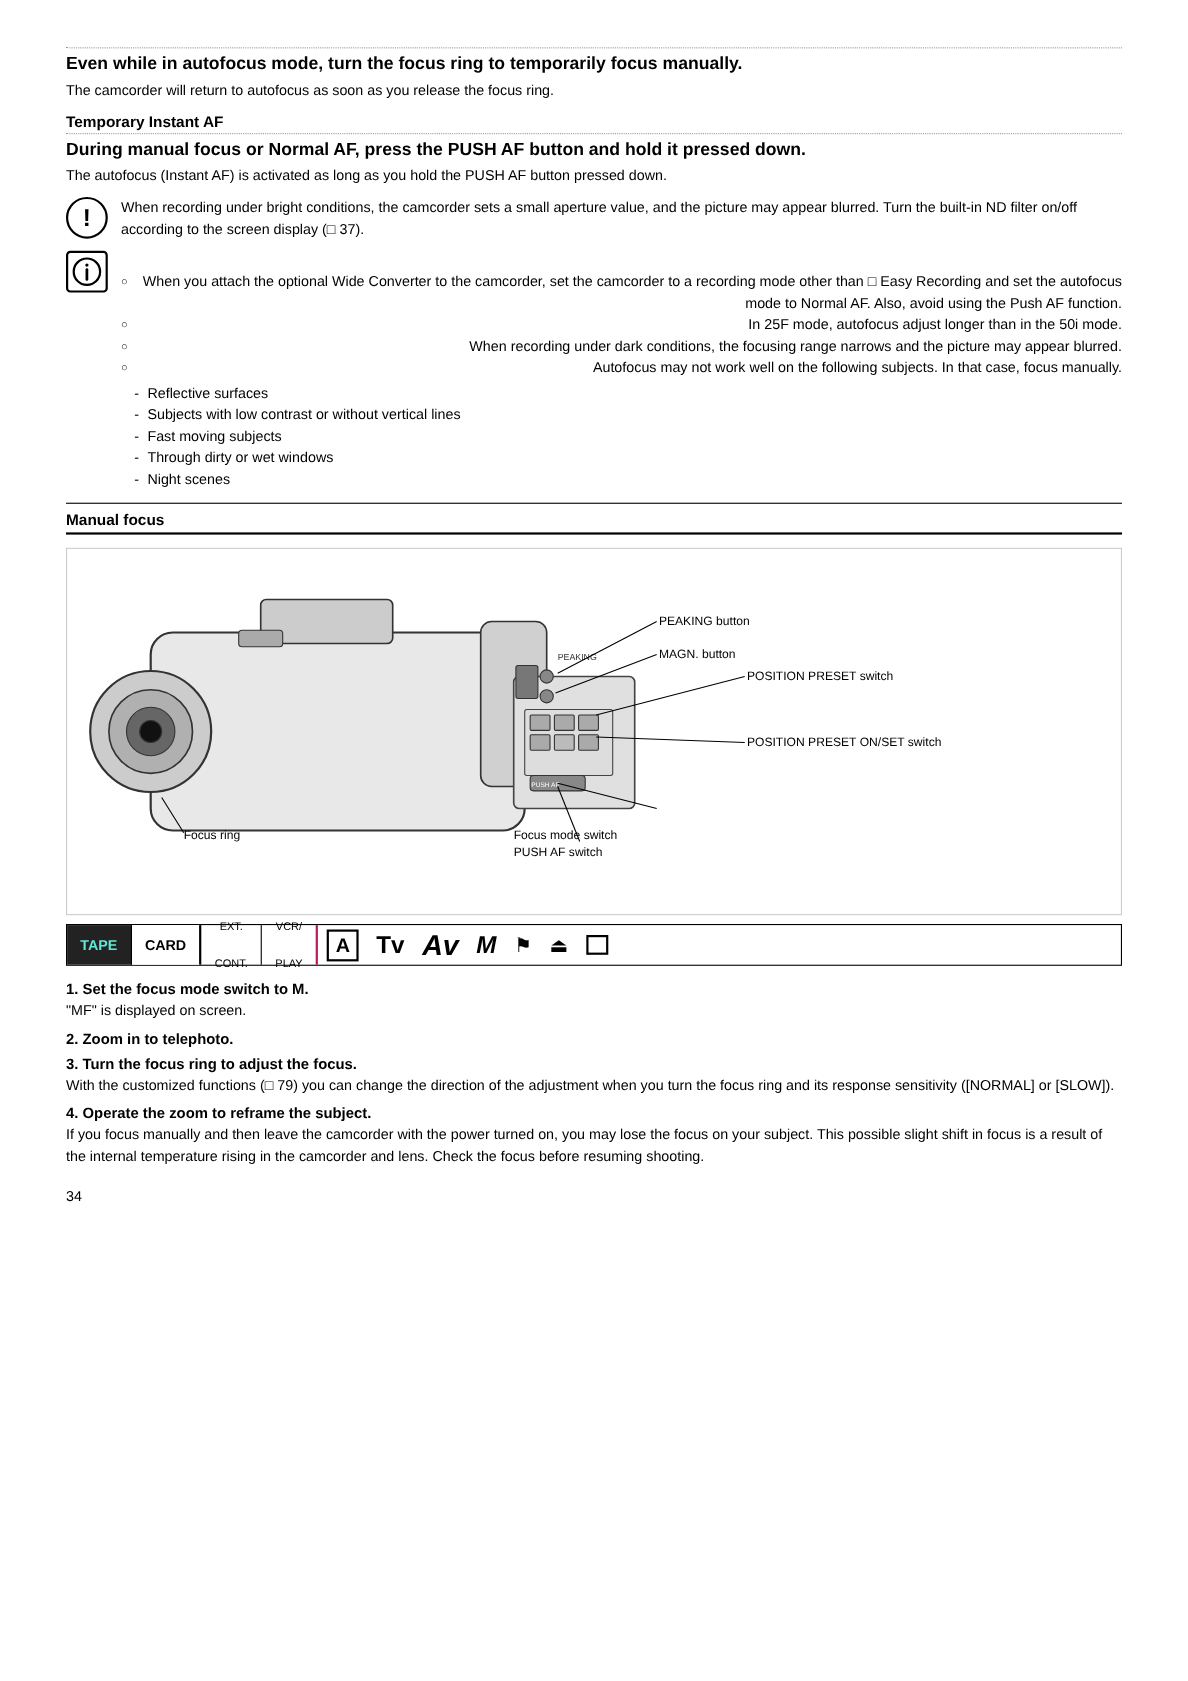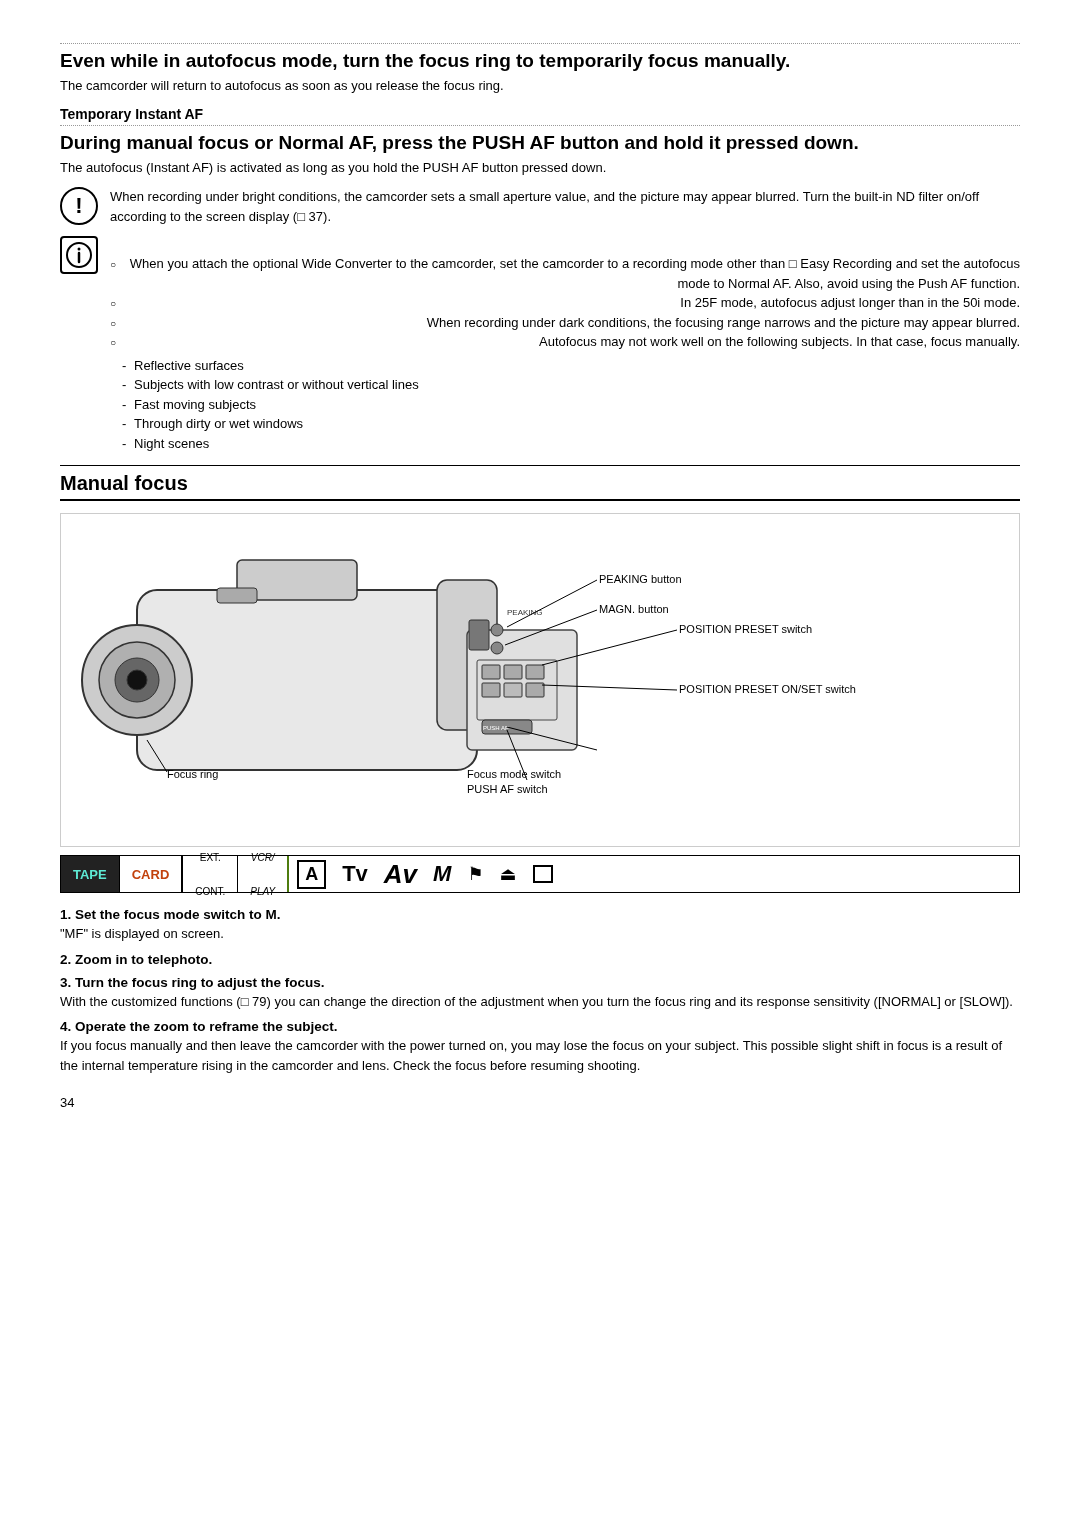--- a/index.html
+++ b/index.html
@@ -22,21 +22,21 @@
       border-top: 1px dotted #999;
       margin: 3px 0 6px 0;
     }
     .solid-line {
       border: none;
       border-top: 1px solid #000;
       margin: 3px 0 6px 0;
     }
     .bold-intro {
       font-weight: bold;
-      font-size: 19px;
+      font-size: 16px;
       margin-bottom: 4px;
     }
     .normal-text {
       font-size: 13px;
       margin-bottom: 8px;
       line-height: 1.5;
     }
     .section-block {
       margin-bottom: 10px;
     }
@@ -100,21 +100,21 @@
       font-size: 13px;
     }
     .sub-list li::before {
       content: "-";
       position: absolute;
       left: 4px;
     }
 
     
     .manual-focus-title {
-      font-size: 20px;
+      font-size: 14px;
       font-weight: bold;
       border-bottom: 2px solid #000;
       padding-bottom: 4px;
       margin-bottom: 12px;
     }
 
     
     .camera-diagram-box {
       border: 1px solid #ccc;
       padding: 16px;
@@ -139,21 +139,21 @@
       font-weight: bold;
       padding: 0 12px;
       height: 100%;
       display: flex;
       align-items: center;
       font-size: 13px;
       border-right: 1px solid #000;
     }
     .status-card {
       background: #fff;
-      color: #c2410c;
+      color: #000000;
       font-weight: bold;
       padding: 0 12px;
       height: 100%;
       display: flex;
       align-items: center;
       font-size: 13px;
       border-right: 2px solid #000;
     }
     .status-ext-vcr {
       display: flex;
@@ -333,21 +333,21 @@
   </div>
 </div>
 
 <div class="status-bar">
   <div class="status-tape">TAPE</div>
   <div class="status-card">CARD</div>
   <div class="status-ext-vcr">
     <span>EXT.</span>
     <span>CONT.</span>
   </div>
-  <div class="status-ext-vcr" style="border-right:2px solid #4d7c0f;font-style:italic;">
+  <div class="status-ext-vcr" style="border-right:2px solid #be185d;">
     <span>VCR/</span>
     <span>PLAY</span>
   </div>
   <div class="status-modes">
     <span class="mode-icon" style="font-size:18px; border:2px solid #000; padding:2px 6px;">A</span>
     <span class="mode-tv">Tv</span>
     <span class="mode-av">Av</span>
     <span class="mode-m">M</span>
     <span style="font-size:18px;">⚑</span>
     <span style="font-size:18px;">⏏</span>

